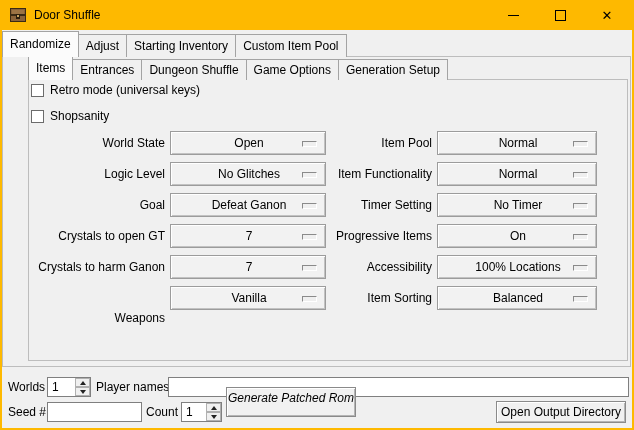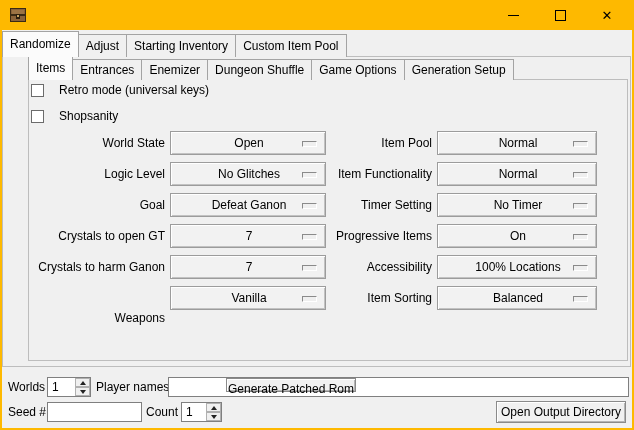--- a/index.html
+++ b/index.html
@@ -30,21 +30,21 @@
   .tabs-outer .tab.selected{height:26px; line-height:25px;}
   .tabs-inner .tab{height:21px; line-height:21px;}
   .tabs-inner .tab.selected{height:24px; line-height:23px;margin-top:6px;}
   .tab.selected{background:#fbfbfb; position:relative; z-index:7;}
   .pane{position:absolute; border:1px solid #bdbdbd; background:#f0f0f0; box-sizing:border-box; z-index:1;}
   .pane-outer{left:2px; top:56px; width:629px; height:311px;}
   .pane-inner{left:28px; top:79px; width:600px; height:282px; z-index:2;}
   
   .cb-row{position:absolute; height:15px; display:flex; align-items:center; z-index:3;}
   .cb-box{width:13px; height:13px; background:#fff; border:1px solid #6b6b6b; box-sizing:border-box;}
-  .cb-label{margin-left:15px; line-height:15px;}
+  .cb-label{margin-left:6px; line-height:15px;}
   
   .opt-label{position:absolute; height:24px; line-height:24px; text-align:right; z-index:3; white-space:nowrap;}
   .optbtn{position:absolute; height:24px; background:#f2f2f2; border:1px solid #9c9c9c;
           box-sizing:border-box; z-index:3; cursor:default;
           box-shadow:inset 1px 1px 0 #ffffff, inset -1px -1px 0 #c2c2c2;}
   .optval{display:block; text-align:center; line-height:22px; padding-right:14px;margin-left:16px;}
   .indicator{position:absolute; right:8px; top:9px; width:13px; height:4px; background:#efefef;
              border-top:1px solid #8a8a8a; border-left:1px solid #8a8a8a;
              border-bottom:1px solid #ffffff; border-right:1px solid #ffffff;}
   
@@ -71,20 +71,21 @@
 
   <div class="titlebar">
     <svg class="app-icon" viewBox="0 0 16 16">
       <rect x="0" y="1" width="16" height="14" fill="#3b2a14"></rect>
       <rect x="1" y="2" width="14" height="12" fill="#8a6239"></rect>
       <rect x="2" y="3" width="12" height="4" fill="#9c7344"></rect>
       <rect x="1" y="7" width="14" height="2" fill="#3b2a14"></rect>
       <rect x="6" y="7" width="4" height="5" fill="#2a1d0d"></rect>
       <rect x="7" y="8" width="2" height="2" fill="#c9a25e"></rect>
     </svg>
+    <span class="title-text">Door Shuffle</span>
     <div class="winctl ctl-min">
         <span class="glyph-min"></span>
       </div>
     <div class="winctl ctl-max">
         <span class="glyph-max"></span>
       </div>
     <div class="winctl ctl-close">
         <span class="glyph-close">✕</span>
       </div>
   </div>
@@ -98,21 +99,20 @@
   <div class="tabs tabs-outer">
     <div class="tab selected">Randomize</div>
     <div class="tab">Adjust</div>
     <div class="tab">Starting Inventory</div>
     <div class="tab">Custom Item Pool</div>
   </div>
 
   <div class="tabs tabs-inner">
     <div class="tab selected">Items</div>
     <div class="tab">Entrances</div>
-    <div class="tab">Enemizer</div>
     <div class="tab">Dungeon Shuffle</div>
     <div class="tab">Game Options</div>
     <div class="tab">Generation Setup</div>
   </div>
 
   <div class="cb-row" style="left:31px; top:83px;">
     <span class="cb-box"></span>
     <span class="cb-label">Retro mode (universal keys)</span>
   </div>
   <div class="cb-row" style="left:31px; top:109px;">
@@ -196,20 +196,20 @@
   <div class="lbl" style="left:8px; top:401px; line-height:22px;">Seed #</div>
   <input class="tinput" style="left: 47px; top: 402px; width: 95px; height: 20px;" value="">
   <div class="lbl" style="left:146px; top:401px; line-height:22px;">Count</div>
   <div class="spin" style="left:181px; top:402px; width:41px; height:20px;">
     <span class="spin-val">1</span>
     <span class="spin-btns">
       <span class="spin-btn spin-up"></span>
       <span class="spin-btn spin-down"></span>
     </span>
   </div>
-  <div class="btn" style="left:226px; top:378px; width:130px; height:14px;">
+  <div class="btn" style="left:226px; top:387px; width:130px; height:30px;font-style:italic;">
     <div class="btn-inner">Generate Patched Rom</div>
   </div>
   <div class="btn" style="left:496px; top:401px; width:130px; height:22px;">
     <div class="btn-inner">Open Output Directory</div>
   </div>
 
 </div>
 
 </body></html>

